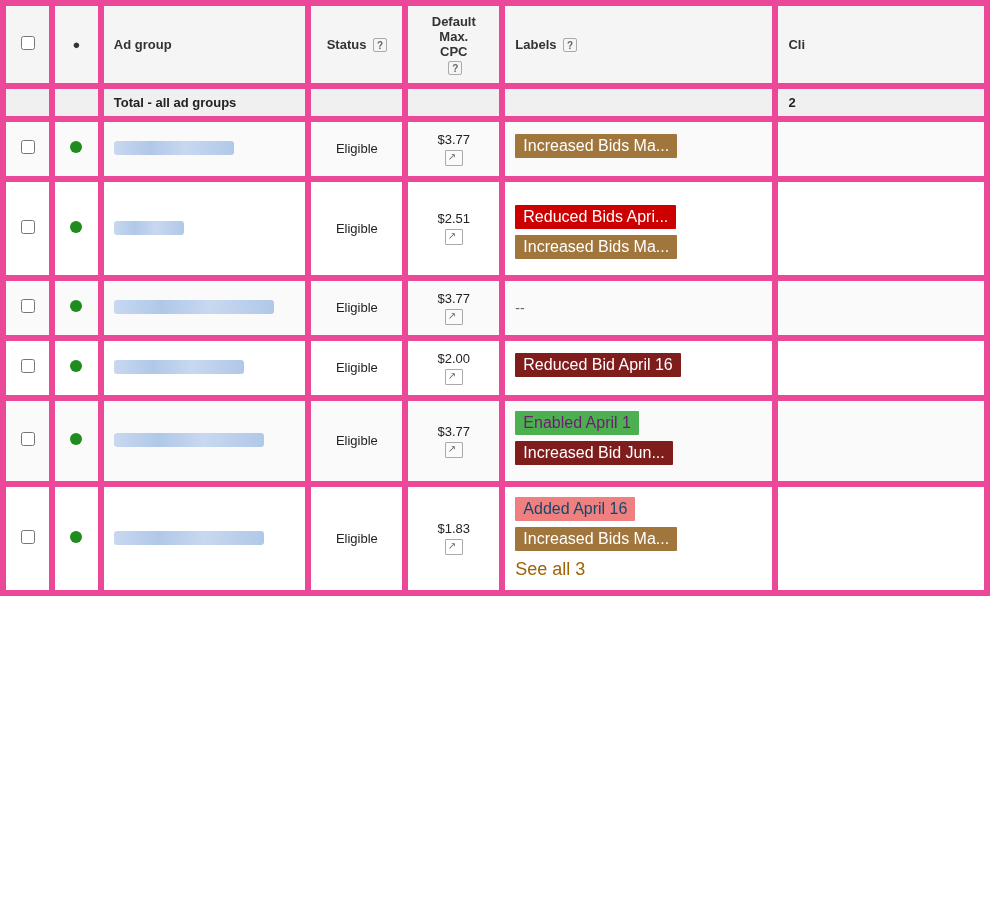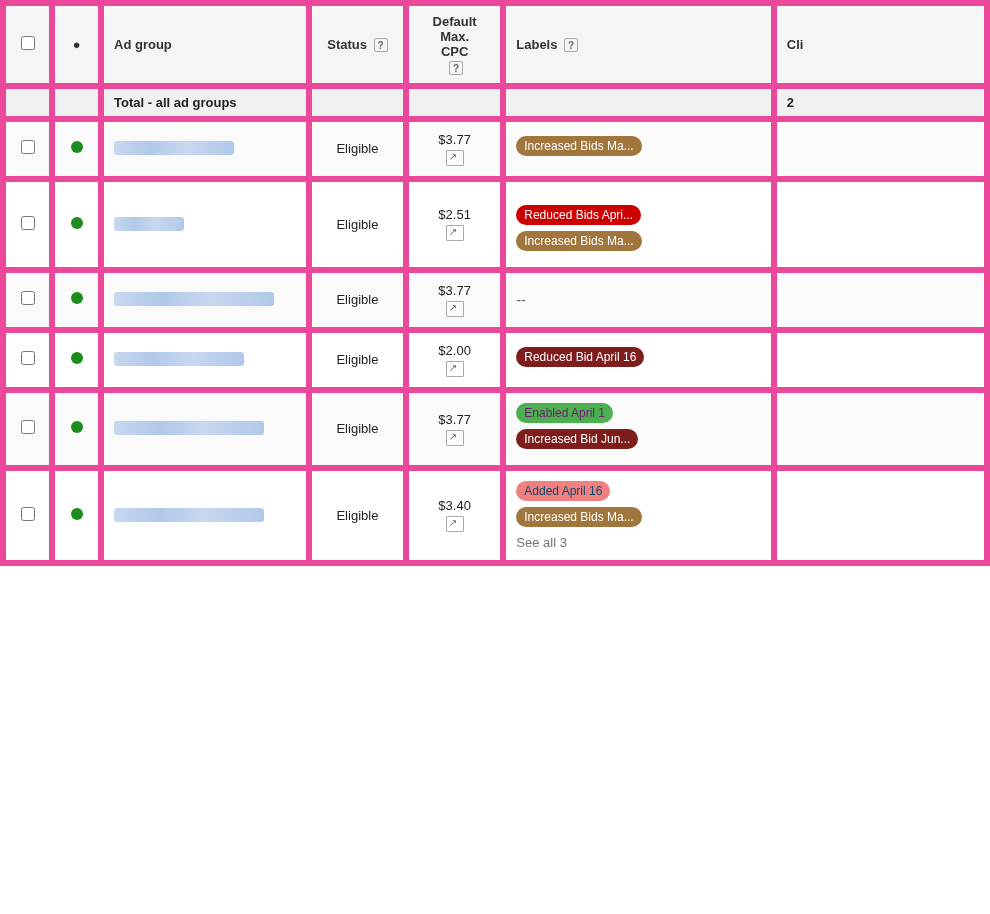--- a/index.html
+++ b/index.html
@@ -116,37 +116,37 @@
       content: '↗';
       position: absolute;
       font-size: 10px;
       top: 0;
       left: 2px;
       color: #666;
     }
     .label-badge {
       display: inline-block;
       padding: 3px 8px;
-      border-radius: 10px;
+      border-radius: 1px;
       color: #fff;
-      font-size: 12px;
+      font-size: 16px;
       margin-bottom: 3px;
       white-space: nowrap;
       overflow: hidden;
       text-overflow: ellipsis;
       max-width: 220px;
     }
     .badge-brown { background: #a0763c; }
     .badge-red { background: #cc0000; margin-top: 13px; }
     .badge-navy { background: #7f1d1d; }
     .badge-green { background: #4caf50; color: #701a75; }
     .badge-salmon { background: #f08080; color: #0c4a6e; }
     .see-all-link {
-      color: #737373;
-      font-size: 13px;
+      color: #a16207;
+      font-size: 18px;
       cursor: pointer;
       display: inline-block;
       margin-top: 2px;
     }
     input[type="checkbox"] {
       width: 14px;
       height: 14px;
     }
     .cpc-cell {
       text-align: center;
@@ -316,21 +316,21 @@
         <input type="checkbox" style="">
       </td>
       <td class="td-dot">
         <span class="green-dot"></span>
       </td>
       <td class="td-adgroup">
         <span class="blurred-text" style="width:150px;height:14px;display:inline-block;">&nbsp;&nbsp;&nbsp;&nbsp;&nbsp;&nbsp;&nbsp;&nbsp;&nbsp;&nbsp;&nbsp;&nbsp;&nbsp;&nbsp;&nbsp;&nbsp;&nbsp;&nbsp;&nbsp;&nbsp;&nbsp;&nbsp;</span>
       </td>
       <td class="td-status">Eligible</td>
       <td class="td-cpc cpc-cell">
-        <span class="cpc-value">$3.40</span>
+        <span class="cpc-value">$1.83</span>
         <span class="chart-icon"></span>
       </td>
       <td class="td-labels">
         <span class="label-badge badge-salmon">Added April 16</span><br>
         <span class="label-badge badge-brown">Increased Bids Ma...</span><br>
         <span class="see-all-link">See all 3</span>
       </td>
       <td class="td-cli"></td>
     </tr>
 

